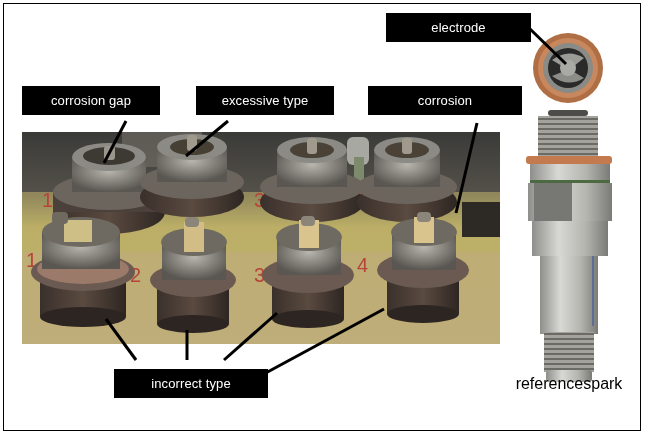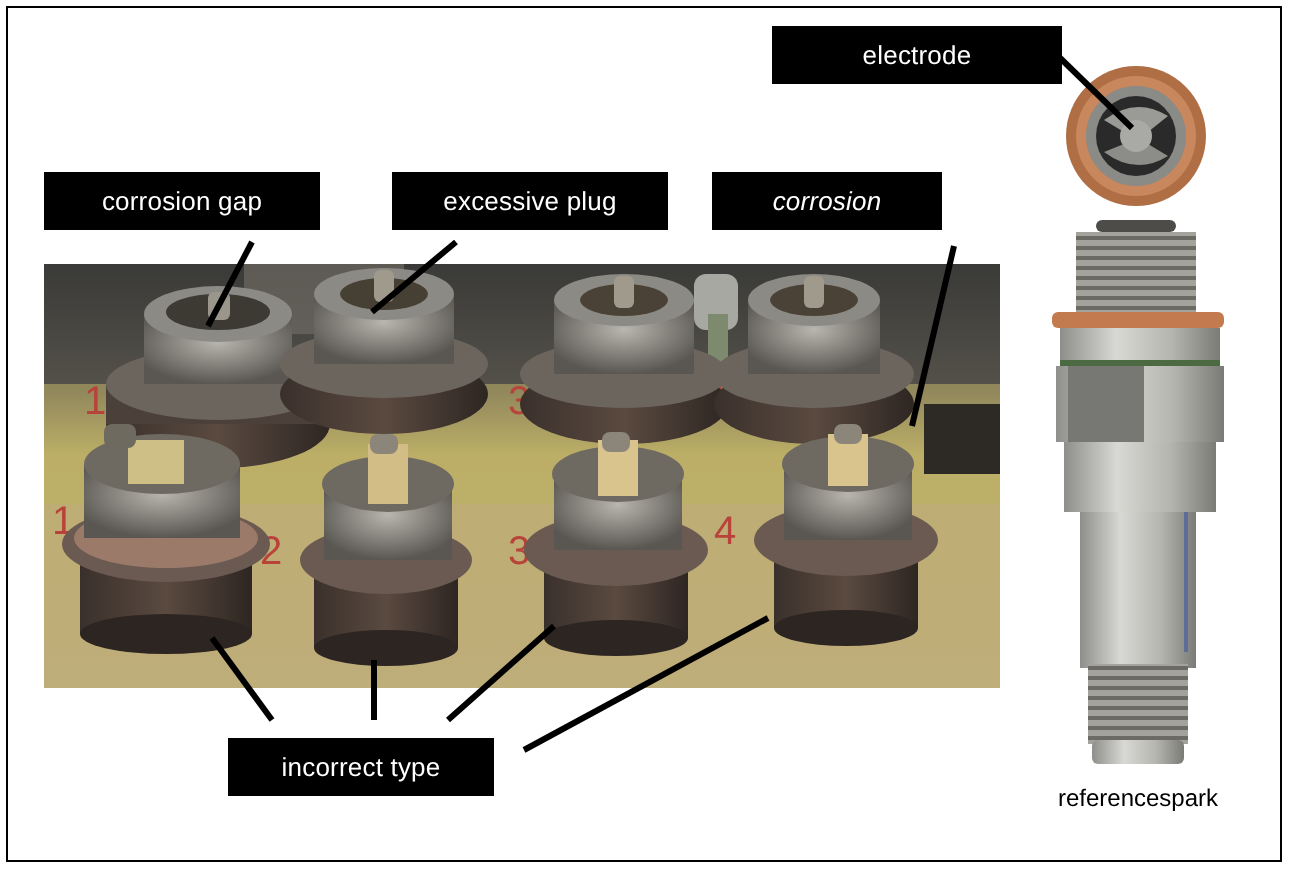--- a/index.html
+++ b/index.html
@@ -5,22 +5,22 @@
   html, body { margin: 0; padding: 0; background: #ffffff; }
   body { width: 646px; height: 437px; position: relative; overflow: hidden;
          font-family: "Liberation Sans", "DejaVu Sans", sans-serif; }
   .frame { position: absolute; left: 3px; top: 3px; width: 638px; height: 428px;
            border: 1px solid #000; box-sizing: border-box; background: #fff; }
   .label { position: absolute; height: 29px; background: #000; color: #fff;
            font-size: 13px; display: flex; align-items: center; justify-content: center;
            letter-spacing: 0.1px; }
   .photo { position: absolute; left: 22px; top: 132px; width: 478px; height: 212px; overflow: hidden; }
   .ref { position: absolute; left: 512px; top: 30px; width: 116px; height: 360px; }
-  .caption { position: absolute; left: 505px; top: 392px; width: 128px; text-align: center;
-             font-size: 12px; color: #000; line-height: 15px; }
+  .caption { position: absolute; left: 505px; top: 376px; width: 128px; text-align: center;
+             font-size: 16px; color: #000; line-height: 15px; }
   svg.overlay { position: absolute; left: 0; top: 0; pointer-events: none; }
 </style>
 </head>
 <body>
 
 <div class="frame"></div>
 
 <div class="photo">
   <svg width="478" height="212" viewBox="0 0 478 212">
     <defs>
@@ -177,24 +177,24 @@
       <rect x="34" y="340" width="46" height="12" rx="3" fill="url(#steel)"></rect>
     </g>
   </svg>
 </div>
 
 <div class="caption">
   <div>referencespark</div>
 </div>
 
 <div class="label" style="left:22px; top:86px; width:138px;">corrosion gap</div>
-<div class="label" style="left:196px; top:86px; width:138px;">excessive plug</div>
-<div class="label" style="left:356px; top:86px; width:115px;font-style:italic;">corrosion</div>
+<div class="label" style="left:196px; top:86px; width:138px;">excessive type</div>
+<div class="label" style="left:368px; top:86px; width:154px;">corrosion</div>
 <div class="label" style="left:386px; top:13px; width:145px;">electrode</div>
-<div class="label" style="left:114px; top:369px; width:133px;text-align:center;">incorrect type</div>
+<div class="label" style="left:114px; top:369px; width:154px;text-align:center;">incorrect type</div>
 
 <svg class="overlay" width="646" height="437" viewBox="0 0 646 437">
   <g stroke="#000" stroke-width="3" stroke-linecap="butt">
     <line x1="126" y1="121" x2="104" y2="163"></line>
     <line x1="228" y1="121" x2="186" y2="156"></line>
     <line x1="477" y1="123" x2="456" y2="213"></line>
     <line x1="528" y1="27" x2="566" y2="64"></line>
     <line x1="106" y1="319" x2="136" y2="360"></line>
     <line x1="187" y1="330" x2="187" y2="360"></line>
     <line x1="277" y1="313" x2="224" y2="360"></line>

